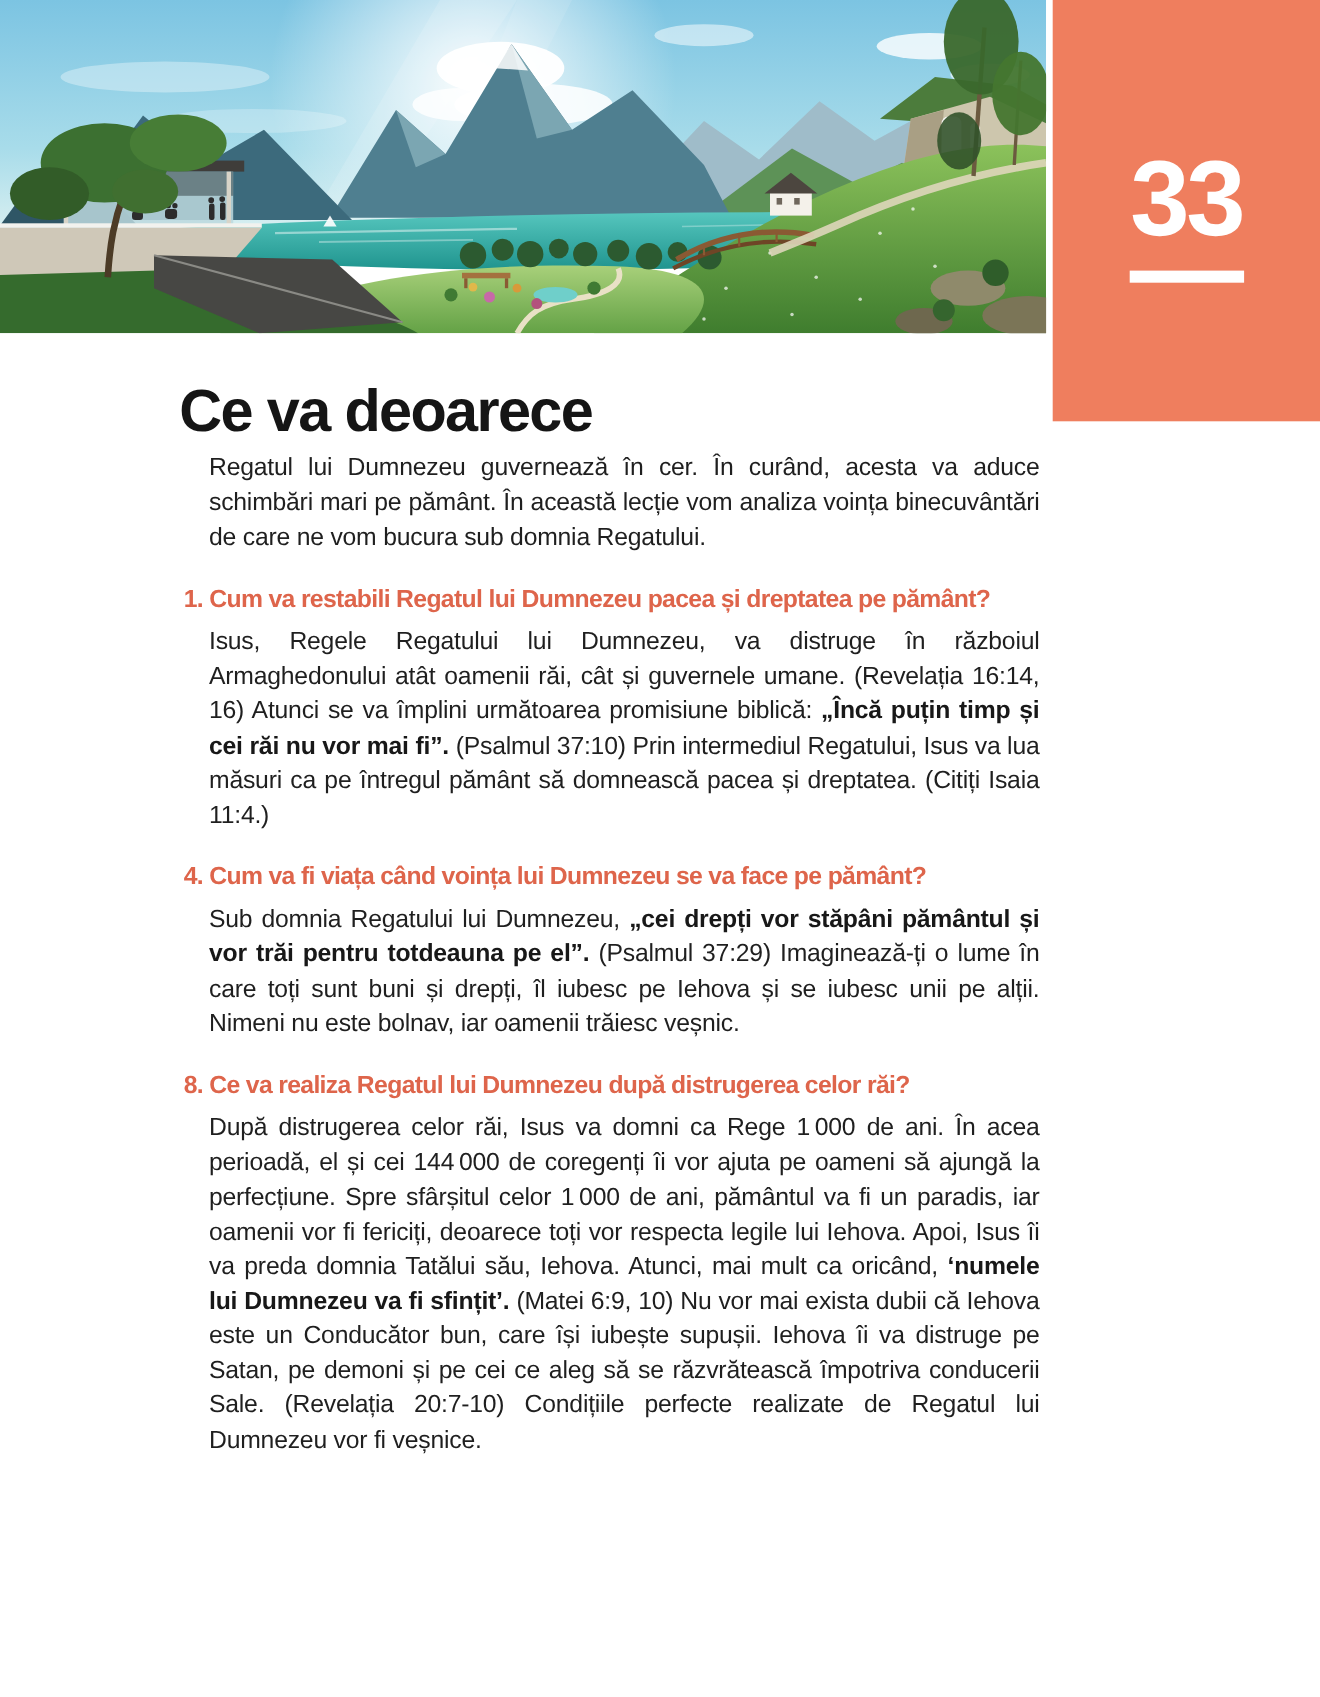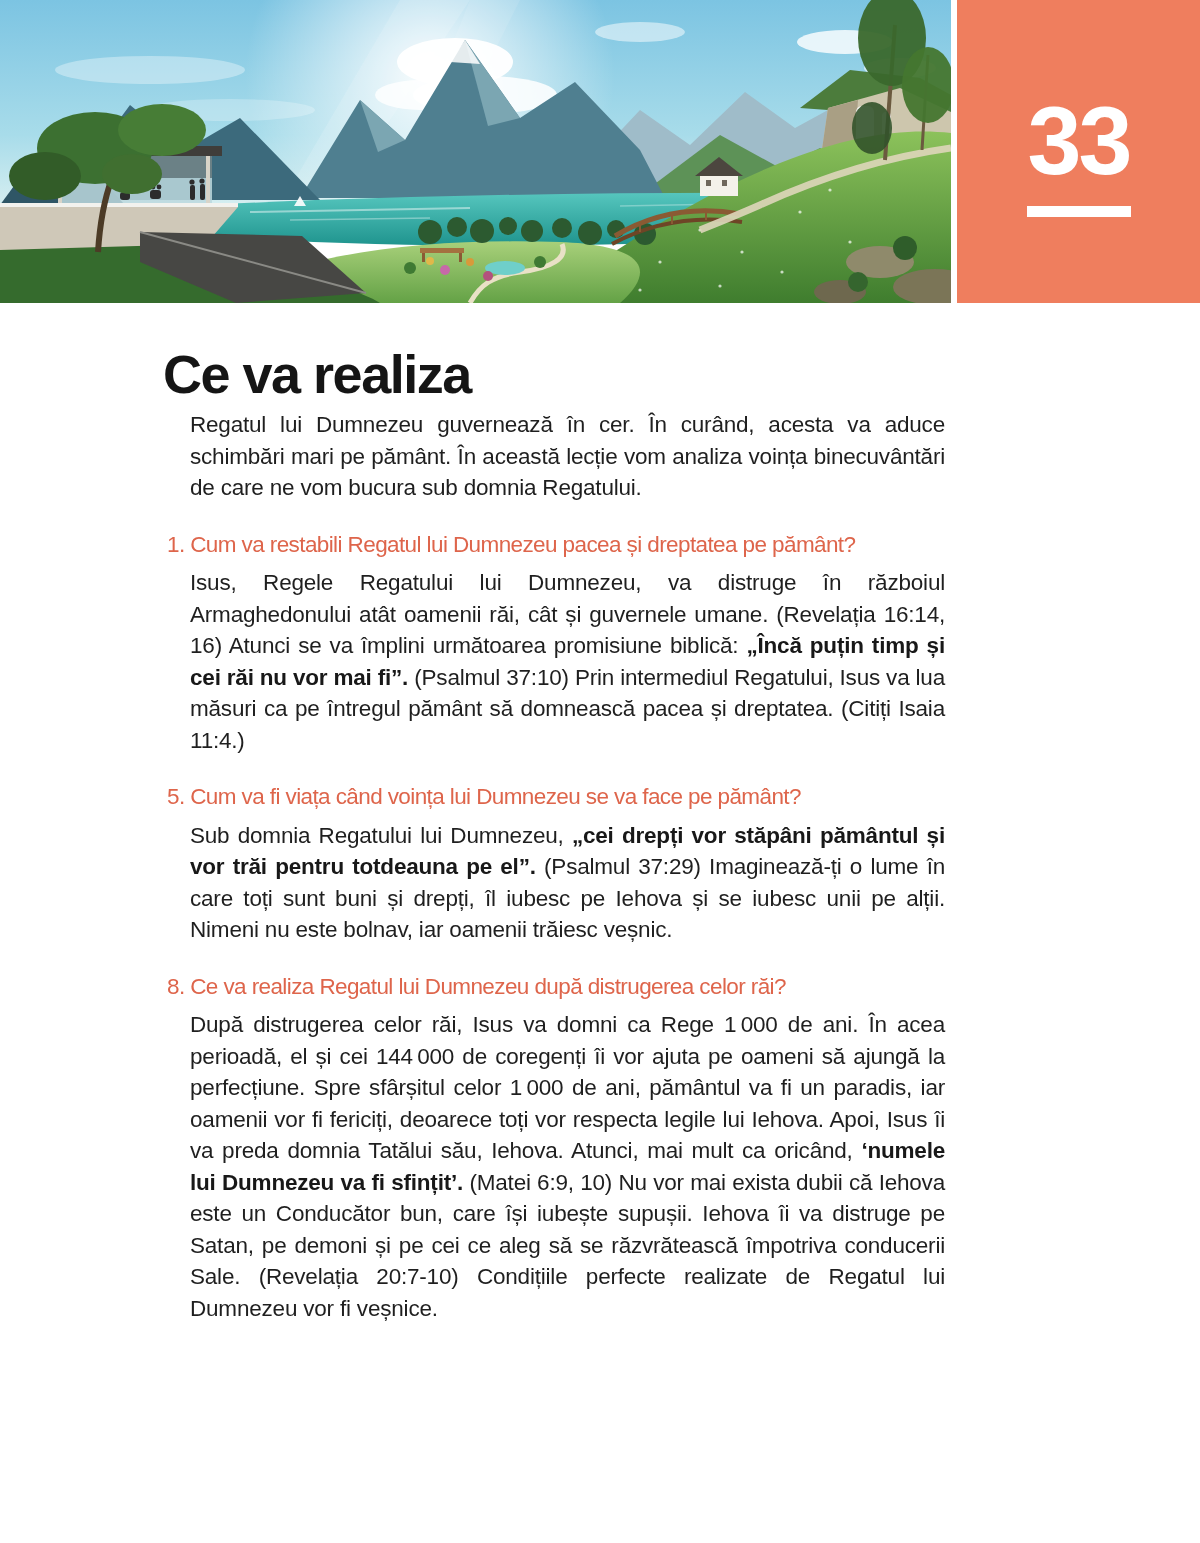--- a/index.html
+++ b/index.html
@@ -4,34 +4,34 @@
 <style>
   html,body{margin:0;padding:0;background:#ffffff;}
   body{width:1200px;height:1543px;overflow:hidden;
        font-family:"Liberation Sans","DejaVu Sans",sans-serif;color:#1f1f1f;}
   .page{position:relative;width:1200px;height:1543px;background:#fff;}
 
   
   .hero{position:relative;width:1200px;height:303px;background:#fff;}
   .hero-photo{position:absolute;left:0;top:0;width:951px;height:303px;overflow:hidden;}
   .hero-photo svg{display:block;}
-  .lesson-badge{position:absolute;left:957px;top:0;width:243px;height:303px;
+  .lesson-badge{position:absolute;left:957px;top:0;width:243px;height:383px;
        background:var(--accent-block,#EF7E5E);
        display:flex;flex-direction:column;align-items:center;justify-content:center;}
   .lesson-number{color:#fff;font-weight:bold;font-size:97px;line-height:1;
        letter-spacing:-3px;margin-top:6px;}
   .lesson-underline{width:104px;height:11px;background:#fff;margin-top:17px;}
 
   
   h1.page-title{margin:36px 0 0 163px;font-size:54px;line-height:70px;
        font-weight:bold;letter-spacing:-1.5px;color:#151515;}
   .content{width:755px;margin-left:190px;font-size:22.5px;line-height:31.5px;
        letter-spacing:-0.2px;text-align:justify;color:#1f1f1f;}
   .intro{margin:20px 0 0 0;}
-  h2.question{font-size:22.5px;line-height:31.5px;font-weight:normal;
+  h2.question{font-size:22.5px;line-height:31.5px;font-weight:bold;
        color:var(--accent-heading,#DE654B);margin:25px 0 7px -23px;
        text-align:left;white-space:nowrap;letter-spacing:-0.6px;}
   .content p{margin:0;}
   .content strong{font-weight:bold;color:#181818;}
 </style>
 </head>
 <body>
 
 <div class="page">
 
@@ -212,32 +212,32 @@
         </g>
       </svg>
     </div>
 
     <div class="lesson-badge">
       <div class="lesson-number">33</div>
       <div class="lesson-underline"></div>
     </div>
   </header>
 
-  <h1 class="page-title"><span>Ce va realiza</span><br></h1>
+  <h1 class="page-title"><span>Ce va deoarece</span><br></h1>
 
   <main class="content">
     <p class="intro">Regatul lui Dumnezeu guvernează în cer. În curând, acesta va aduce schimbări mari pe pământ. În această lecție vom analiza voința binecuvântări de care ne vom bucura sub domnia Regatului.</p>
     <div>
     <section>
       <h2 class="question">1. Cum va restabili Regatul lui Dumnezeu pacea și dreptatea pe pământ?</h2>
       <p><span>Isus, Regele Regatului lui Dumnezeu, va distruge în războiul Armaghedonului atât oamenii răi, cât și guvernele umane. (Revelația 16:14, 16) Atunci se va împlini următoarea promisiune biblică: </span><strong>„Încă puțin timp și cei răi nu vor mai fi”.</strong><span> (Psalmul 37:10) Prin intermediul Regatului, Isus va lua măsuri ca pe întregul pământ să domnească pacea și dreptatea. (Citiți Isaia 11:4.)</span></p>
     </section>
 
     <section>
-      <h2 class="question">5. Cum va fi viața când voința lui Dumnezeu se va face pe pământ?</h2>
+      <h2 class="question">4. Cum va fi viața când voința lui Dumnezeu se va face pe pământ?</h2>
       <p><span>Sub domnia Regatului lui Dumnezeu, </span><strong>„cei drepți vor stăpâni pământul și vor trăi pentru totdeauna pe el”.</strong><span> (Psalmul 37:29) Imaginează-ți o lume în care toți sunt buni și drepți, îl iubesc pe Iehova și se iubesc unii pe alții. Nimeni nu este bolnav, iar oamenii trăiesc veșnic.</span></p>
     </section>
 
     <section>
       <h2 class="question">8. Ce va realiza Regatul lui Dumnezeu după distrugerea celor răi?</h2>
       <p><span>După distrugerea celor răi, Isus va domni ca Rege 1 000 de ani. În acea perioadă, el și cei 144 000 de coregenți îi vor ajuta pe oameni să ajungă la perfecțiune. Spre sfârșitul celor 1 000 de ani, pământul va fi un paradis, iar oamenii vor fi fericiți, deoarece toți vor respecta legile lui Iehova. Apoi, Isus îi va preda domnia Tatălui său, Iehova. Atunci, mai mult ca oricând, </span><strong>‘numele lui Dumnezeu va fi sfințit’.</strong><span> (Matei 6:9, 10) Nu vor mai exista dubii că Iehova este un Conducător bun, care își iubește supușii. Iehova îi va distruge pe Satan, pe demoni și pe cei ce aleg să se răzvrătească împotriva conducerii Sale. (Revelația 20:7-10) Condițiile perfecte realizate de Regatul lui Dumnezeu vor fi veșnice.</span></p>
     </section>
   </div>
   </main>
 

